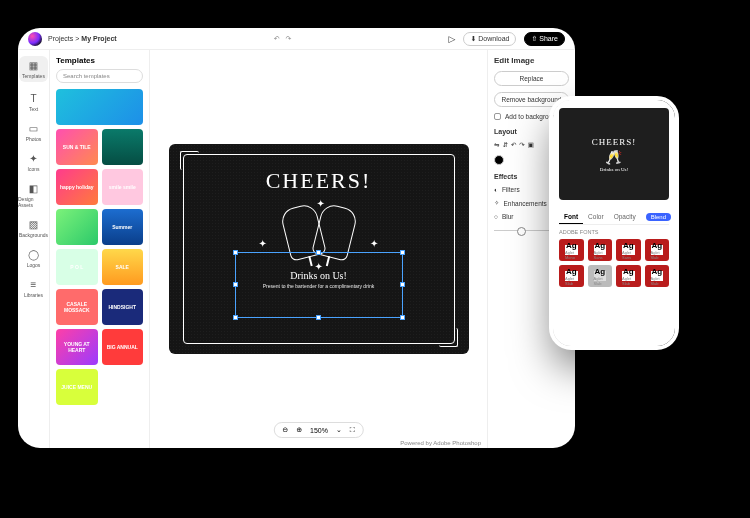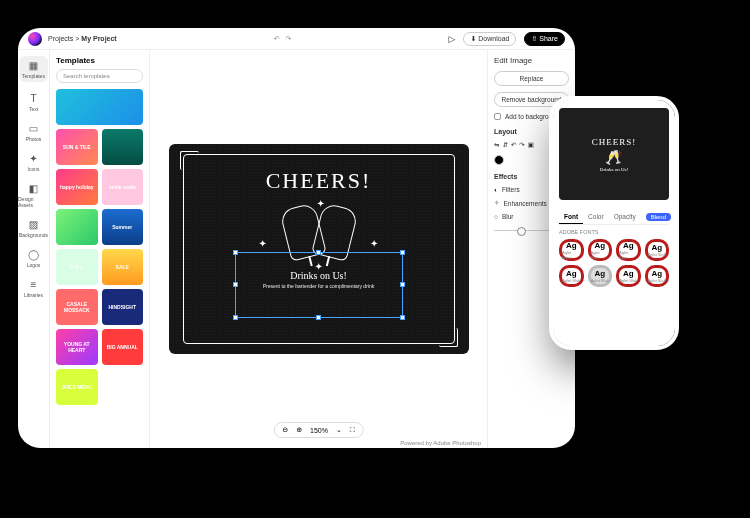--- a/index.html
+++ b/index.html
@@ -37,39 +37,39 @@
 .glass::after{content:"";position:absolute;bottom:-10px;left:50%;width:1.5px;height:10px;background:#fff;transform:translateX(-50%)}
 .spark{position:absolute;color:#fff;font-size:10px}
 .sel{border:1px solid #4aa3ff;position:absolute;top:108px;left:66px;width:168px;height:66px}
 .sel i{content:"";position:absolute;width:5px;height:5px;background:#fff;border:1px solid #4aa3ff}
 .sel i:nth-child(1){top:-3px;left:-3px}.sel i:nth-child(2){top:-3px;right:-3px}.sel i:nth-child(3){bottom:-3px;left:-3px}.sel i:nth-child(4){bottom:-3px;right:-3px}.sel i:nth-child(5){top:-3px;left:50%;margin-left:-3px}.sel i:nth-child(6){bottom:-3px;left:50%;margin-left:-3px}.sel i:nth-child(7){left:-3px;top:50%;margin-top:-3px}.sel i:nth-child(8){right:-3px;top:50%;margin-top:-3px}
 .sub1{font-family:cursive;font-size:10px;margin-top:2px}
 .sub2{font-size:5px;margin-top:2px;opacity:.9}
 .zoom{position:absolute;bottom:10px;left:50%;transform:translateX(-50%);display:flex;align-items:center;gap:8px;border:1px solid #ddd;border-radius:12px;padding:3px 8px;font-size:7px;background:#fff}
 .pwr{position:absolute;bottom:2px;right:6px;font-size:6px;color:#888}
 .rpanel{width:88px;border-left:1px solid #eee;padding:6px;font-size:6.5px;color:#333;display:flex;flex-direction:column;gap:6px}
-.rtitle{font-size:8px;font-weight:400}
+.rtitle{font-size:8px;font-weight:700}
 .rbtn{border:1px solid #ccc;border-radius:10px;padding:3px;text-align:center;font-size:6.5px}
 .rrow{display:flex;align-items:center;gap:4px}
 .chk{width:7px;height:7px;border:1px solid #999;border-radius:2px}
 .stitle{font-size:7px;font-weight:600;margin-top:2px}
 .slider{height:1px;background:#ccc;position:relative;margin:4px 0}
 .slider::after{content:"";position:absolute;left:30%;top:-3px;width:7px;height:7px;border-radius:50%;background:#fff;border:1px solid #888}
 .color-sw{width:10px;height:10px;border-radius:50%;background:#000;border:1px solid #ccc}
 
 .phone{position:absolute;right:75px;top:100px;width:122px;height:246px;background:#fff;border-radius:18px;box-shadow:0 20px 40px rgba(0,0,0,.5);overflow:hidden;outline:4px solid #fff}
 .pbody{padding:8px 6px;display:flex;flex-direction:column;height:100%}
 .part{width:100%;height:92px;background:#151515;border-radius:4px;color:#fff;display:flex;flex-direction:column;align-items:center;justify-content:center;background-image:radial-gradient(rgba(255,255,255,.04) 1px,transparent 1px);background-size:2px 2px;font-size:9px}
 .ptabs{display:flex;gap:0;font-size:6.5px;color:#666;margin-top:10px;border-bottom:1px solid #eee}
 .ptab{padding:3px 5px}
 .ptab.on{color:#000;border-bottom:1.5px solid #000;font-weight:600}
 .pill{background:#3a63ff;color:#fff;border-radius:8px;padding:1px 5px;font-size:6px}
 .fsec{font-size:5.5px;color:#888;margin:4px 0}
 .fgrid{display:grid;grid-template-columns:repeat(4,1fr);gap:4px}
-.fcell{height:22px;border:3px solid #b91c1c;border-radius:10px;display:flex;flex-direction:column;align-items:center;justify-content:center;font-size:8px}
+.fcell{height:22px;border:6px solid #b91c1c;border-radius:3px;display:flex;flex-direction:column;align-items:center;justify-content:center;font-size:8px}
 .fcell.on{background:#ddd;border-color:#bbb}
 .flabel{font-size:4px;color:#888}
 </style>
 </head>
 <body>
 
 <div class="tablet">
   <div class="tbar">
     <div class="logo"></div>
     <span class="crumb">

